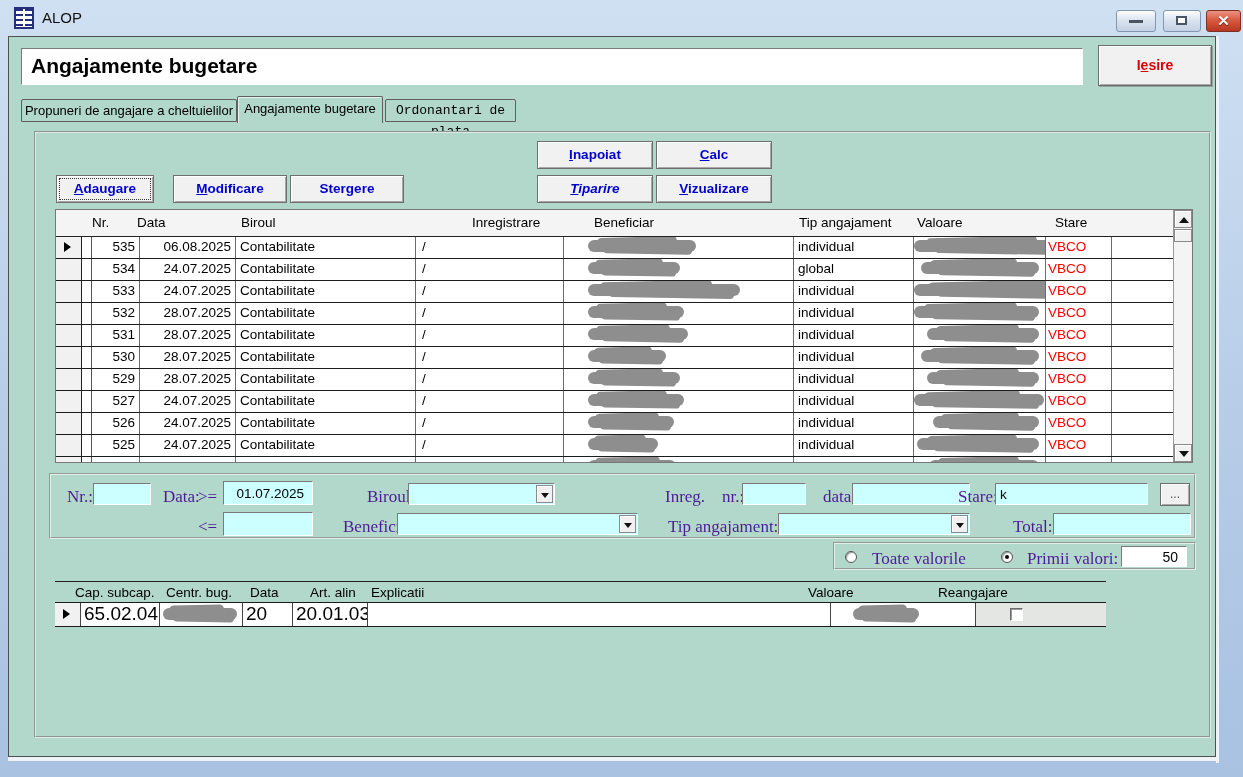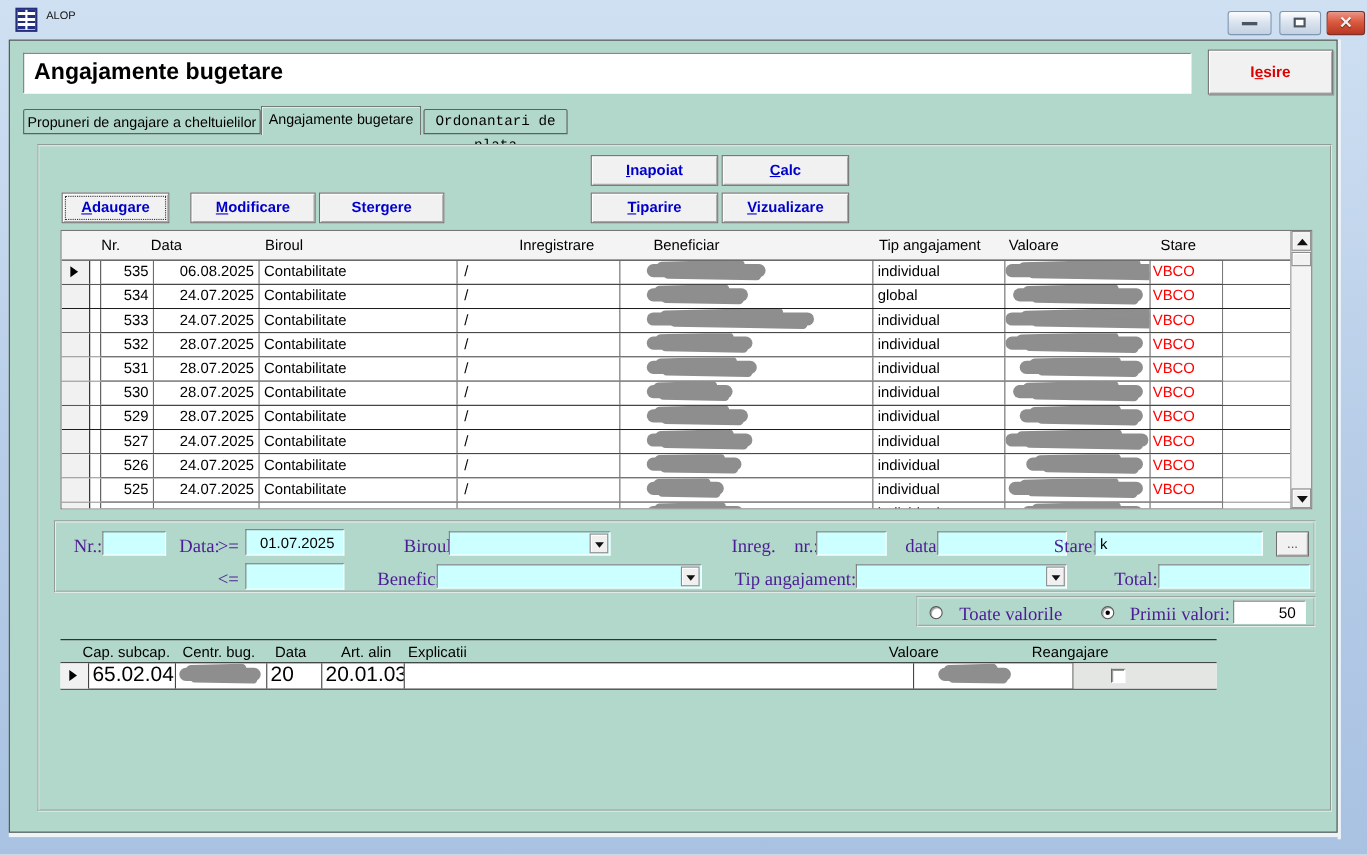--- a/index.html
+++ b/index.html
@@ -2,21 +2,21 @@
 <html><head>
 <meta charset="utf-8">
 <style>
   html,body{margin:0;padding:0;}
   body{width:1243px;height:777px;overflow:hidden;font-family:"Liberation Sans",sans-serif;}
   .win{position:relative;width:1243px;height:777px;background:linear-gradient(180deg,#cfe0f2 0%,#b6cce7 55%,#a9c2e2 100%);}
   
   .titlebar{position:absolute;left:0;top:0;width:100%;height:36px;}
   .appicon{position:absolute;left:14px;top:7px;width:20px;height:22px;background:repeating-linear-gradient(180deg,#24307e 0 2px,#ffffff 2px 5px);border:2px solid #24307e;box-sizing:border-box;}
   .appicon i{position:absolute;left:7px;top:0;width:2px;height:100%;background:#fff;}
-  .apptitle{position:absolute;left:42px;top:9px;font-size:10px;color:#111;}
+  .apptitle{position:absolute;left:42px;top:9px;font-size:15px;color:#111;}
   .wbtn{position:absolute;top:10px;height:22px;border:1px solid #8197b1;border-radius:3px;background:linear-gradient(180deg,#fdfdfe,#dbe4ef 45%,#c3d1e3);box-sizing:border-box;}
   .wbtn.min{left:1116px;width:40px;} .wbtn.max{left:1163px;width:38px;}
   .wbtn.close{left:1206px;width:35px;background:linear-gradient(180deg,#eb9384,#da5a40 45%,#b83722);border-color:#7e3024;}
   .glyph-min{position:absolute;left:50%;top:50%;width:14px;height:3px;margin:-1px 0 0 -7px;background:#4a5564;}
   .glyph-max{position:absolute;left:50%;top:50%;width:11px;height:9px;margin:-5px 0 0 -6px;border:2px solid #4a5564;box-sizing:border-box;background:#fff;}
   .glyph-x{position:absolute;left:0;top:0;width:100%;height:100%;color:#f3f3f3;font-weight:bold;font-size:15px;line-height:20px;text-align:center;text-shadow:0 1px 1px #5e1b10;}
   
   .client{position:absolute;left:8px;top:36px;width:1208px;height:721px;background:#b2d7cb;border:1px solid #4f4f4f;box-sizing:border-box;}
   .edge-r{position:absolute;left:1216px;top:36px;width:3px;height:727px;background:#eef3f8;}
   .edge-b{position:absolute;left:8px;top:757px;width:1211px;height:4px;background:#eef3f8;}
@@ -124,21 +124,21 @@
     <div class="tab tab2 active">Angajamente bugetare</div>
     <div class="tab tab3 inactive">Ordonantari de plata</div>
 
     <div class="panel">
 
       <div class="abtn focusbox" style="left:20px;top:42px;width:98px;"><u>A</u>daugare</div>
       <div class="abtn" style="left:137px;top:42px;width:114px;"><u>M</u>odificare</div>
       <div class="abtn" style="left:254px;top:42px;width:114px;">Stergere</div>
       <div class="abtn" style="left:501px;top:8px;width:116px;"><u>I</u>napoiat</div>
       <div class="abtn" style="left:620px;top:8px;width:116px;"><u>C</u>alc</div>
-      <div class="abtn" style="left:501px;top:42px;width:116px;"><u>T</u>iparire</div>
+      <div class="abtn" style="left:501px;top:42px;width:116px;font-style:italic;"><u>T</u>iparire</div>
       <div class="abtn" style="left:620px;top:42px;width:116px;"><u>V</u>izualizare</div>
 
       <div class="gwrap">
         <div class="ghead">
           <span style="left:36px">Nr.</span>
           <span style="left:81px">Data</span>
           <span style="left:185px">Biroul</span>
           <span style="left:416px">Inregistrare</span>
           <span style="left:538px">Beneficiar</span>
           <span style="left:743px">Tip angajament</span>

